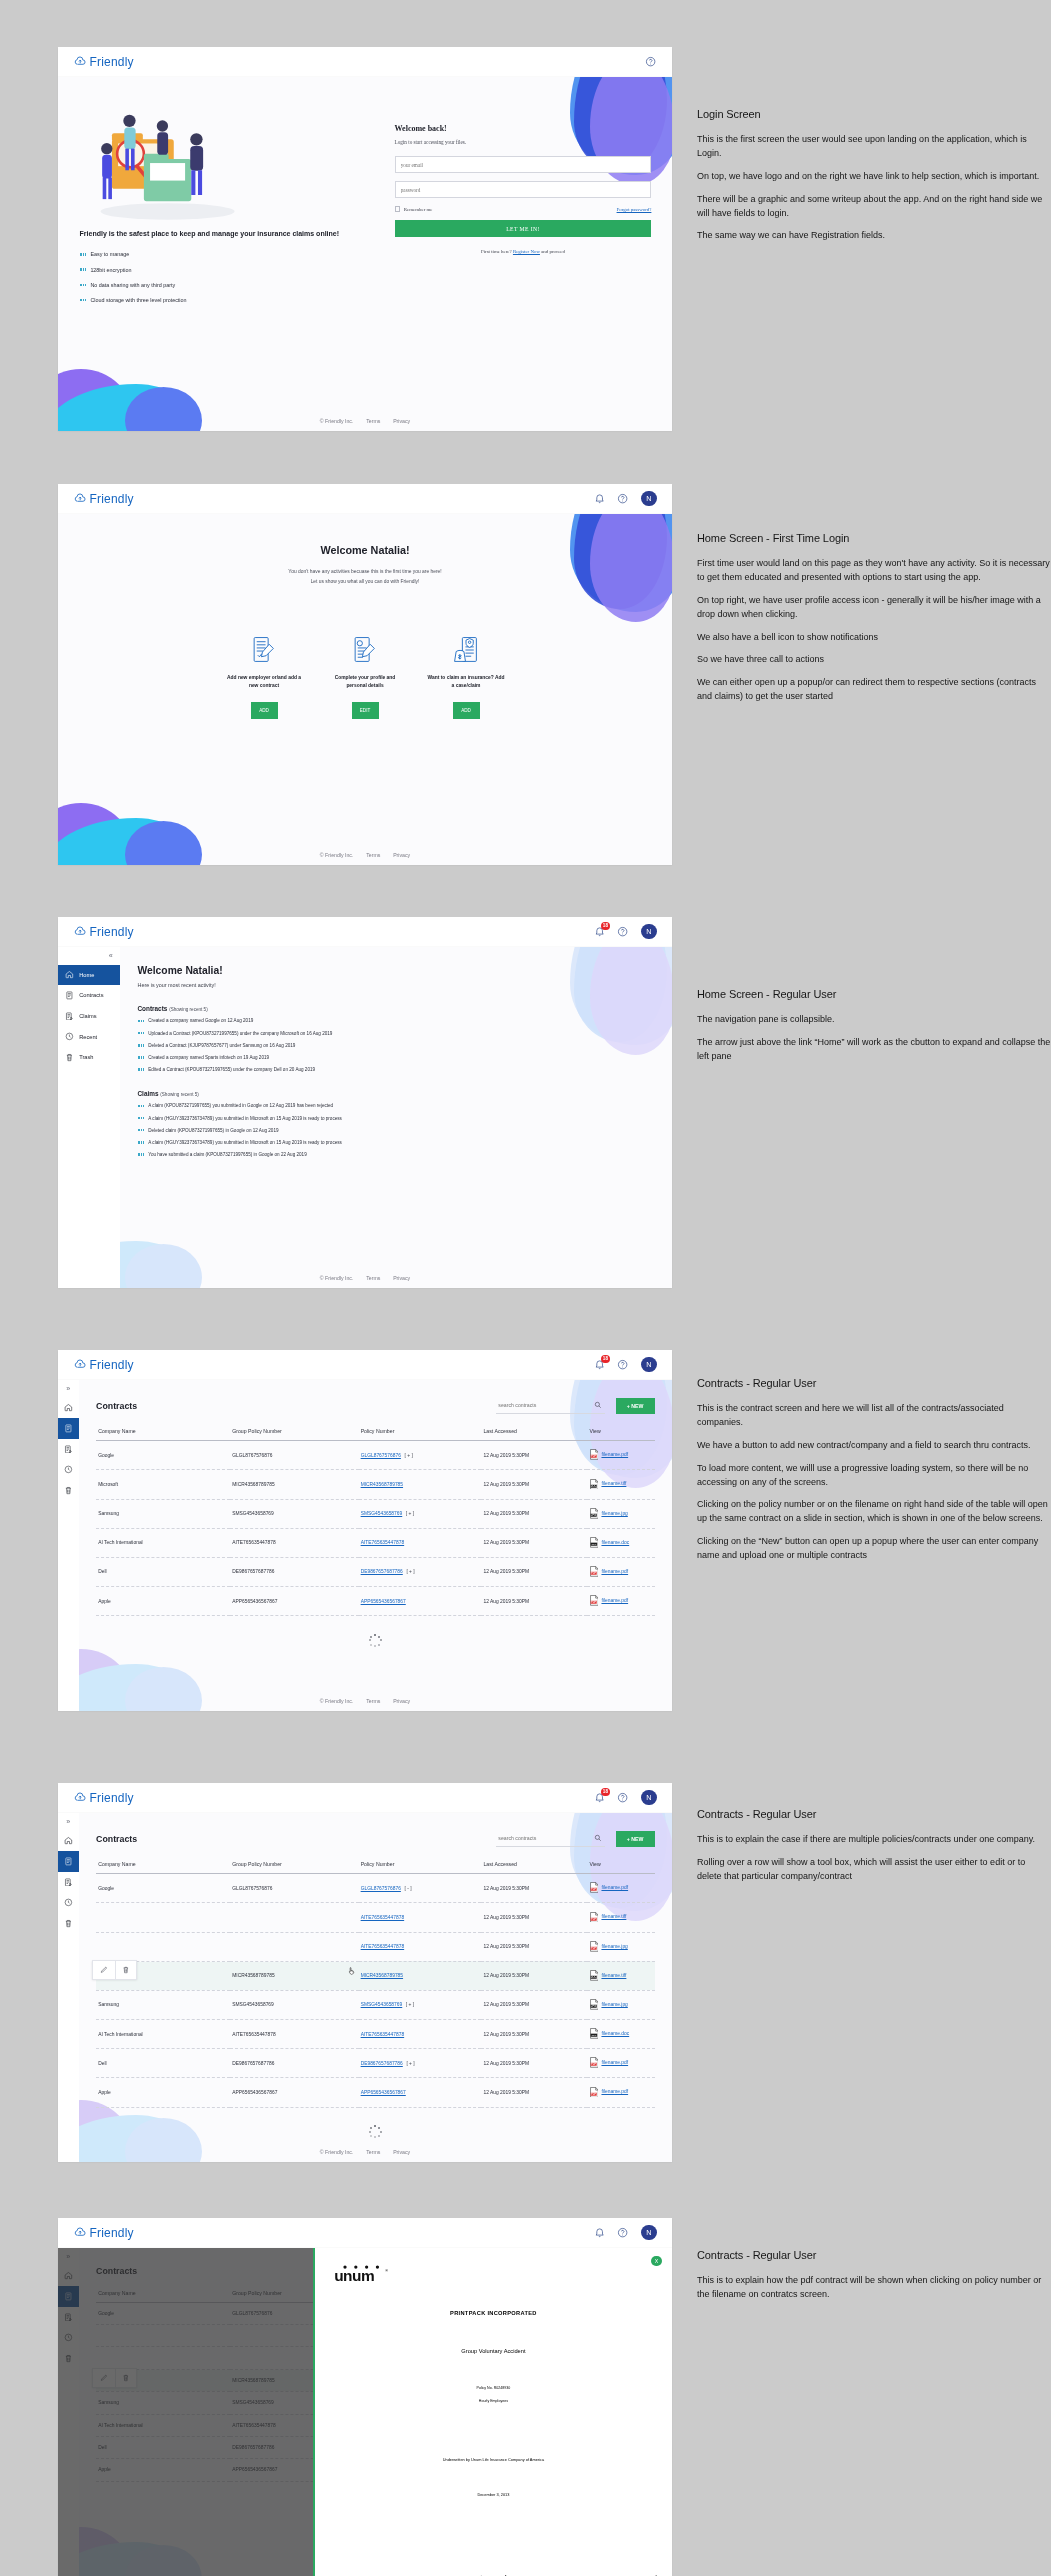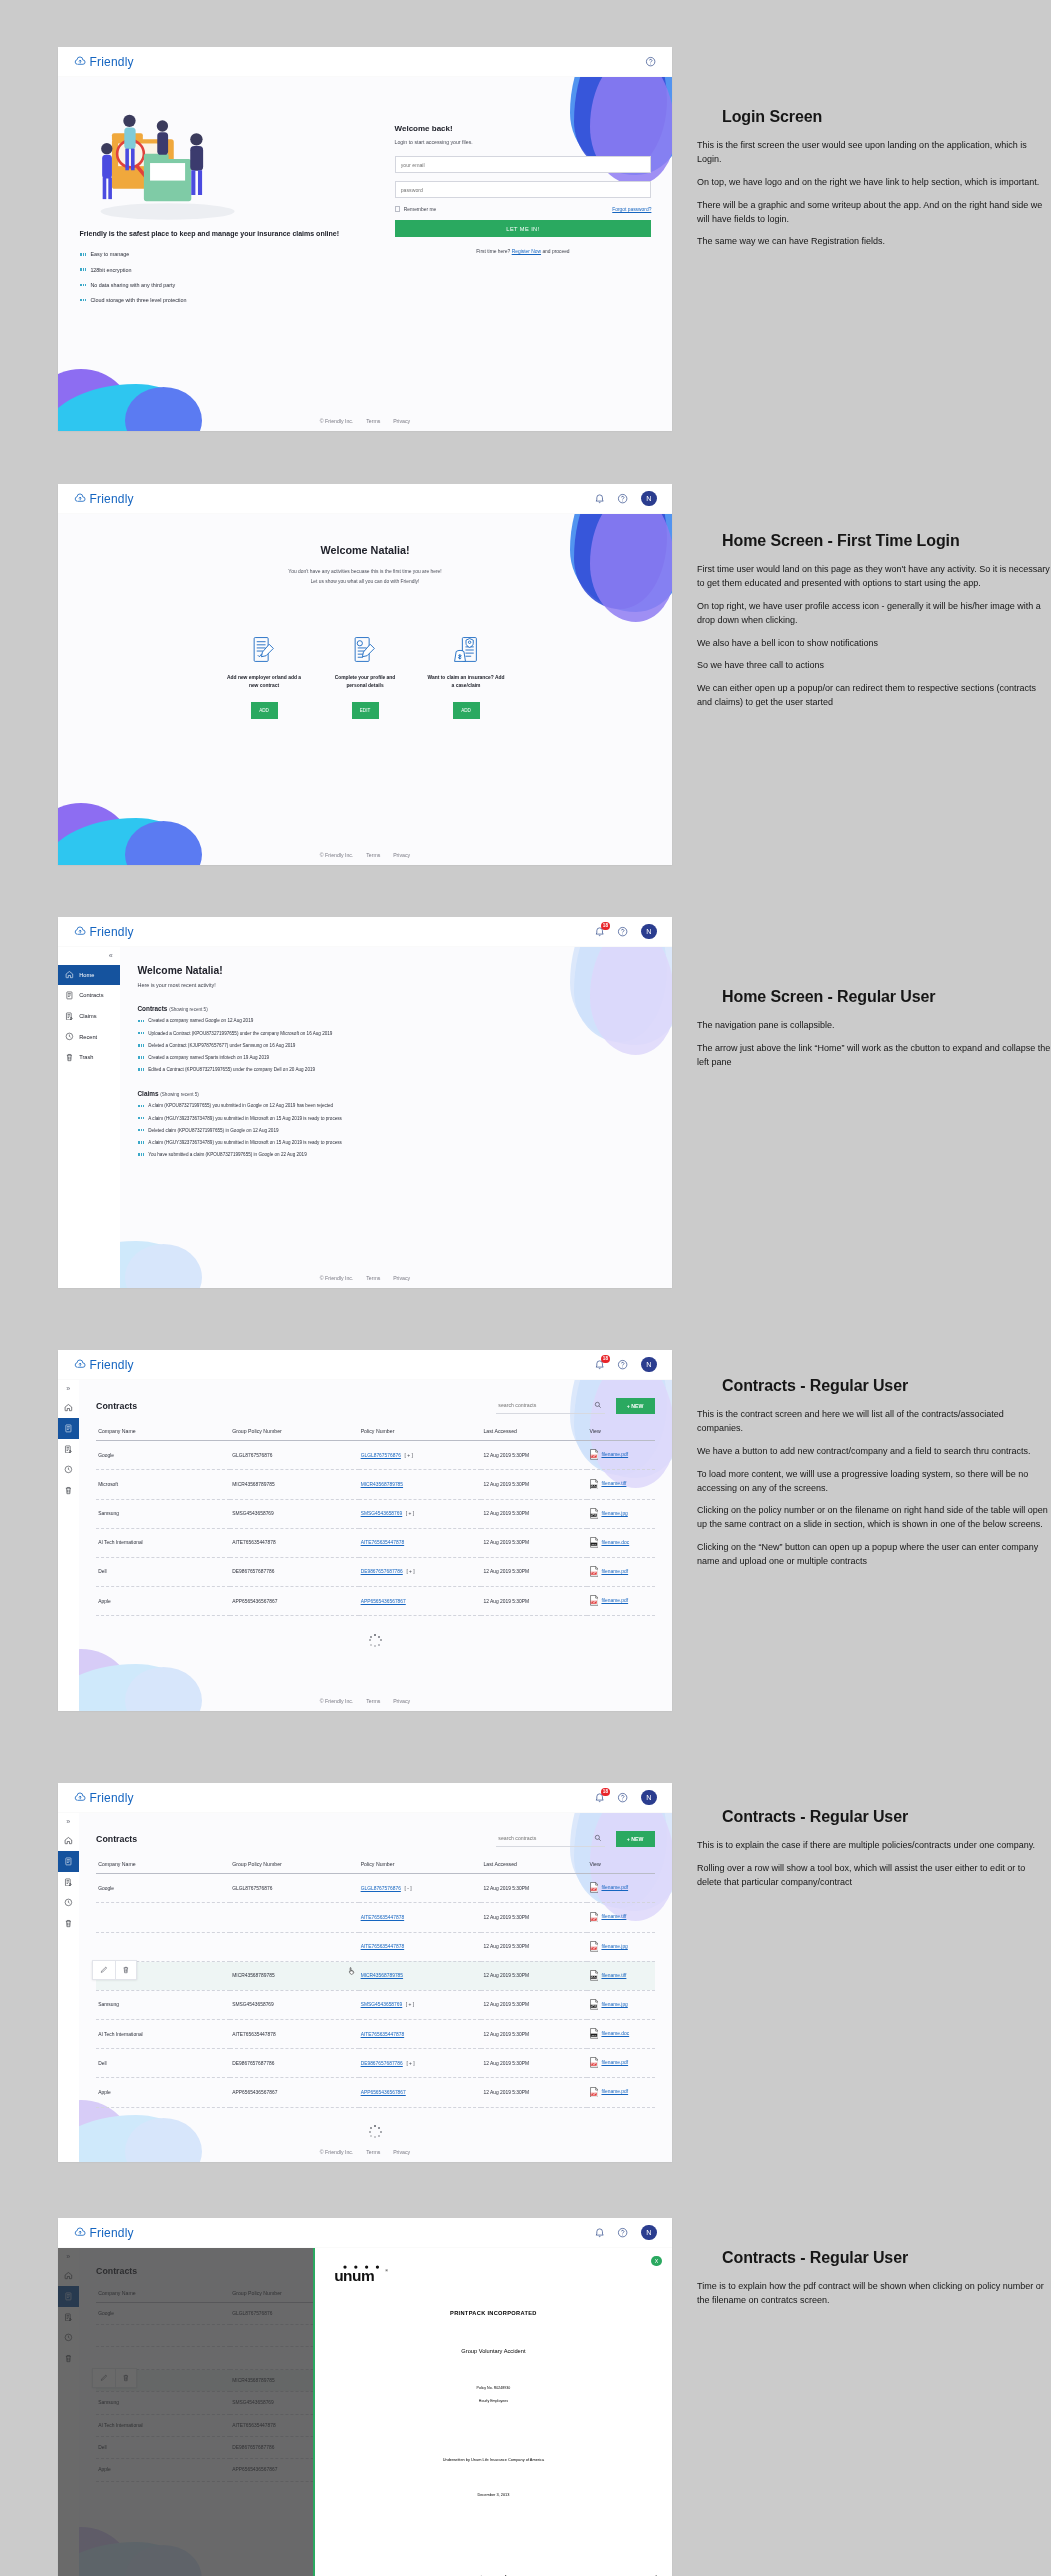--- a/index.html
+++ b/index.html
@@ -4,21 +4,21 @@
 <style>
   * { box-sizing: border-box; margin:0; padding:0; }
   html,body { background:#cbcbcb; }
   body {
     width:1051px; height:3801px; position:relative;
     font-family:"Liberation Sans", sans-serif;
     -webkit-font-smoothing:antialiased;
   }
   .panel { position:absolute; background:#fff; overflow:hidden; box-shadow:0 0.5px 1.5px rgba(0,0,0,.08); }
   .note { position:absolute; width:355px; color:#161616; }
-  .note h2 { font-size:16px; font-weight:bold; letter-spacing:-0.1px; margin-bottom:13.4px;margin-left:25px; }
+  .note h2 { font-size:11px; font-weight:normal; letter-spacing:-0.1px; margin-bottom:13.4px; }
   .note p { font-size:9px; line-height:1.55; margin-bottom:8.8px; }
 
   
   .topbar { height:30px; background:#fff; display:flex; align-items:center;
             justify-content:space-between; padding:0 15.5px; position:relative; z-index:6;
             border-bottom:0.5px solid #fafafa; }
   .brand { display:flex; align-items:center; gap:3.6px; color:#1565c0; font-size:12px; letter-spacing:0.2px;}
   .brand svg { width:12.4px; height:12.4px; }
   .topicons { display:flex; align-items:center; gap:12.4px; }
   .ic { width:11.3px; height:11.3px; position:relative; color:#2f4a8a; }
@@ -55,21 +55,21 @@
   
   .login-wrap { display:flex; padding:21.6px 20.6px 0 21.6px; position:relative; z-index:3; }
   .login-left { width:54%; }
   .login-art { width:100%; height:126px; position:relative; }
   .login-h { font-size:7px; font-weight:bold; color:#20222b; line-height:1.75; margin-top:3.1px;}
   .login-ul { margin-top:11.3px; }
   .login-ul li { list-style:none; font-size:5.4px; color:#2c2f3a; margin-bottom:9.3px;
                  display:flex; align-items:center; gap:4.6px; }
   .dashmark { width:6.2px; height:2.6px; background:
      linear-gradient(90deg,#3aa8c8 0 1.5px,transparent 1.5px 2.6px,#3aa8c8 2.6px 4.1px,transparent 4.1px 5.2px,#3aa8c8 5.2px 6.2px); }
-  .login-right { width:46%; padding-left:6.2px; padding-top:25px; }
+  .login-right { width:46%; padding-left:6.2px; padding-top:25px;font-family:Liberation Serif, serif; }
   .login-right h3 { font-size:8px; font-weight:bold; color:#20222b; }
   .login-right .sub { font-size:5.2px; color:#4a4d58; margin-top:6.2px; margin-bottom:11.3px;}
   .fld { width:100%; height:17px; border:0.5px solid #d4d6de; background:#fff;
          font-size:5.2px; color:#9a9ca6; padding:0 5.2px; margin-bottom:8.2px;
          font-family:inherit; }
   .rowline { display:flex; align-items:center; justify-content:space-between;
              font-size:4.9px; margin-bottom:8.2px;}
   .rowline label { display:flex; align-items:center; gap:3.6px; color:#3c3f4a;}
   .cbx { width:5.7px; height:5.7px; border:0.5px solid #b9bcc6; display:inline-block;}
   .lnk { color:#1565c0; text-decoration:underline; }
@@ -1174,15 +1174,15 @@
         <span class="tri tl"></span>
         <span>1 of15</span>
         <span class="tri tr"></span>
         <span class="pno">1</span>
       </div>
     </div>
   </div>
 </div>
 <div class="note" style="left:697px;top:2249px;">
   <h2>Contracts - Regular User</h2>
-  <p>Time is to explain how the pdf contract will be shown when clicking on policy number or the filename on contratcs screen.</p>
+  <p>This is to explain how the pdf contract will be shown when clicking on policy number or the filename on contratcs screen.</p>
 </div>
 
 
 </body></html>

